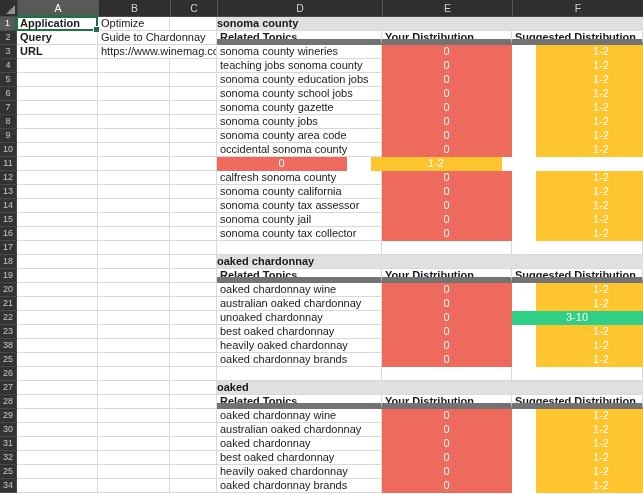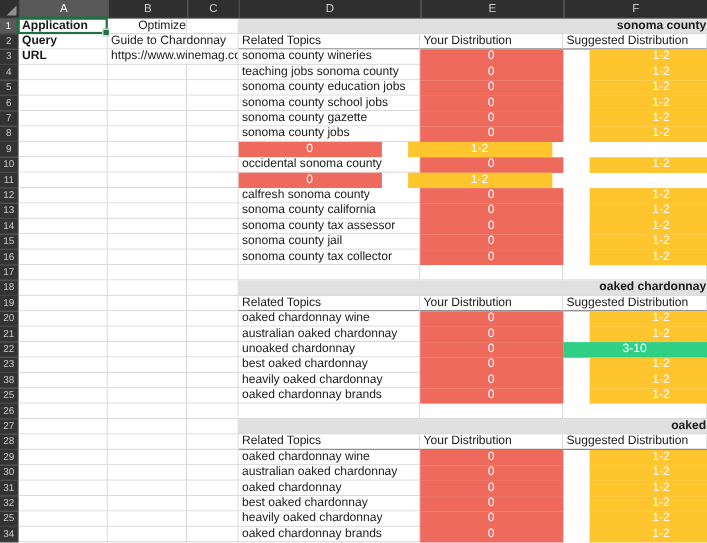--- a/index.html
+++ b/index.html
@@ -7,21 +7,21 @@
     width:643px;height:494px;overflow:hidden;position:relative;
     background:#fff;font-family:"Liberation Sans",sans-serif;font-size:11px;color:#1a1a1a;
   }
   .sheet{position:absolute;inset:0;display:flex;flex-direction:column;}
   .hrow{display:flex;height:17px;flex:none;}
   .row{display:flex;height:14px;flex:none;}
   .c{box-sizing:border-box;border-right:1px solid #D9D9D9;border-bottom:1px solid #D9D9D9;
      overflow:hidden;white-space:nowrap;line-height:13px;background:#fff;}
   .w-rh{width:17px;flex:none;}
   .w-a{width:81px;flex:none;}
-  .w-b{width:72px;flex:none;text-align:right;}
+  .w-b{width:72px;flex:none;}
   .w-c{width:47px;flex:none;}
   .w-d{width:165px;flex:none;}
   .w-e{width:130px;flex:none;}
   .w-f{width:131px;flex:none;}
   .w-bc{width:119px;flex:none;}
   .w-def{width:426px;flex:none;}
   .pad{padding-left:3px;}
   .b{font-weight:bold;}
   
   .corner{background:#2F2F2F;border-right:1px solid #4a4a4a;border-bottom:1px solid #4a4a4a;position:relative;}
@@ -30,22 +30,22 @@
   .colhead{background:#2F2F2F;color:#CFCFCF;font-size:10.5px;text-align:center;line-height:16px;
     box-sizing:border-box;border-right:1px solid #565656;border-bottom:1px solid #4a4a4a;}
   .colhead.sel{background:#595959;color:#fff;border-bottom:2px solid var(--accent);}
   .rowhead{background:#333333;color:#C8C8C8;font-size:9px;text-align:center;line-height:13px;
     box-sizing:border-box;border-right:1px solid #4a4a4a;border-bottom:1px solid #484848;}
   .rowhead.sel{background:#595959;color:#fff;border-right:2px solid var(--accent);}
   
   .red{background:var(--red);color:#fff;text-align:center;border-bottom-color:var(--red);border-right-color:var(--red);}
   .yellow{background:var(--yellow);color:#fff;text-align:center;border-bottom-color:var(--yellow);border-right-color:var(--yellow);margin-left:24px;}
   .green{background:var(--green);color:#fff;text-align:center;border-bottom-color:var(--green);border-right-color:var(--green);}
-  .band{background:var(--band);font-weight:bold;text-align:right;border-right-color:var(--band);}
-  .thead{font-weight:normal;border-bottom:1px solid #737373;}
+  .band{background:var(--band);font-weight:bold;text-align:left;border-right-color:var(--band);}
+  .thead{font-weight:bold;border-bottom:6px solid #737373;}
   
   .selcell{position:relative;overflow:visible;z-index:5;}
   .selcell::after{content:"";position:absolute;inset:-1px;border:2px solid var(--accent);pointer-events:none;}
   .selcell::before{content:"";position:absolute;right:-3px;bottom:-3px;width:5px;height:5px;
     background:var(--accent);border:1px solid #fff;z-index:6;}
 </style>
 </head>
 <body>
 
 <div class="sheet" id="sheet">
@@ -126,20 +126,21 @@
       <div class="c w-c"></div>
       <div class="c w-d pad">sonoma county jobs</div>
       <div class="c w-e red">0</div>
       <div class="c w-f yellow">1-2</div>
     </div>
     <div class="row">
       <div class="rowhead w-rh">9</div>
       <div class="c w-a pad"></div>
       <div class="c w-b pad"></div>
       <div class="c w-c"></div>
+      <div class="c w-d pad">sonoma county area code</div>
       <div class="c w-e red">0</div>
       <div class="c w-f yellow">1-2</div>
     </div>
     <div class="row">
       <div class="rowhead w-rh">10</div>
       <div class="c w-a pad"></div>
       <div class="c w-b pad"></div>
       <div class="c w-c"></div>
       <div class="c w-d pad">occidental sonoma county</div>
       <div class="c w-e red">0</div>

